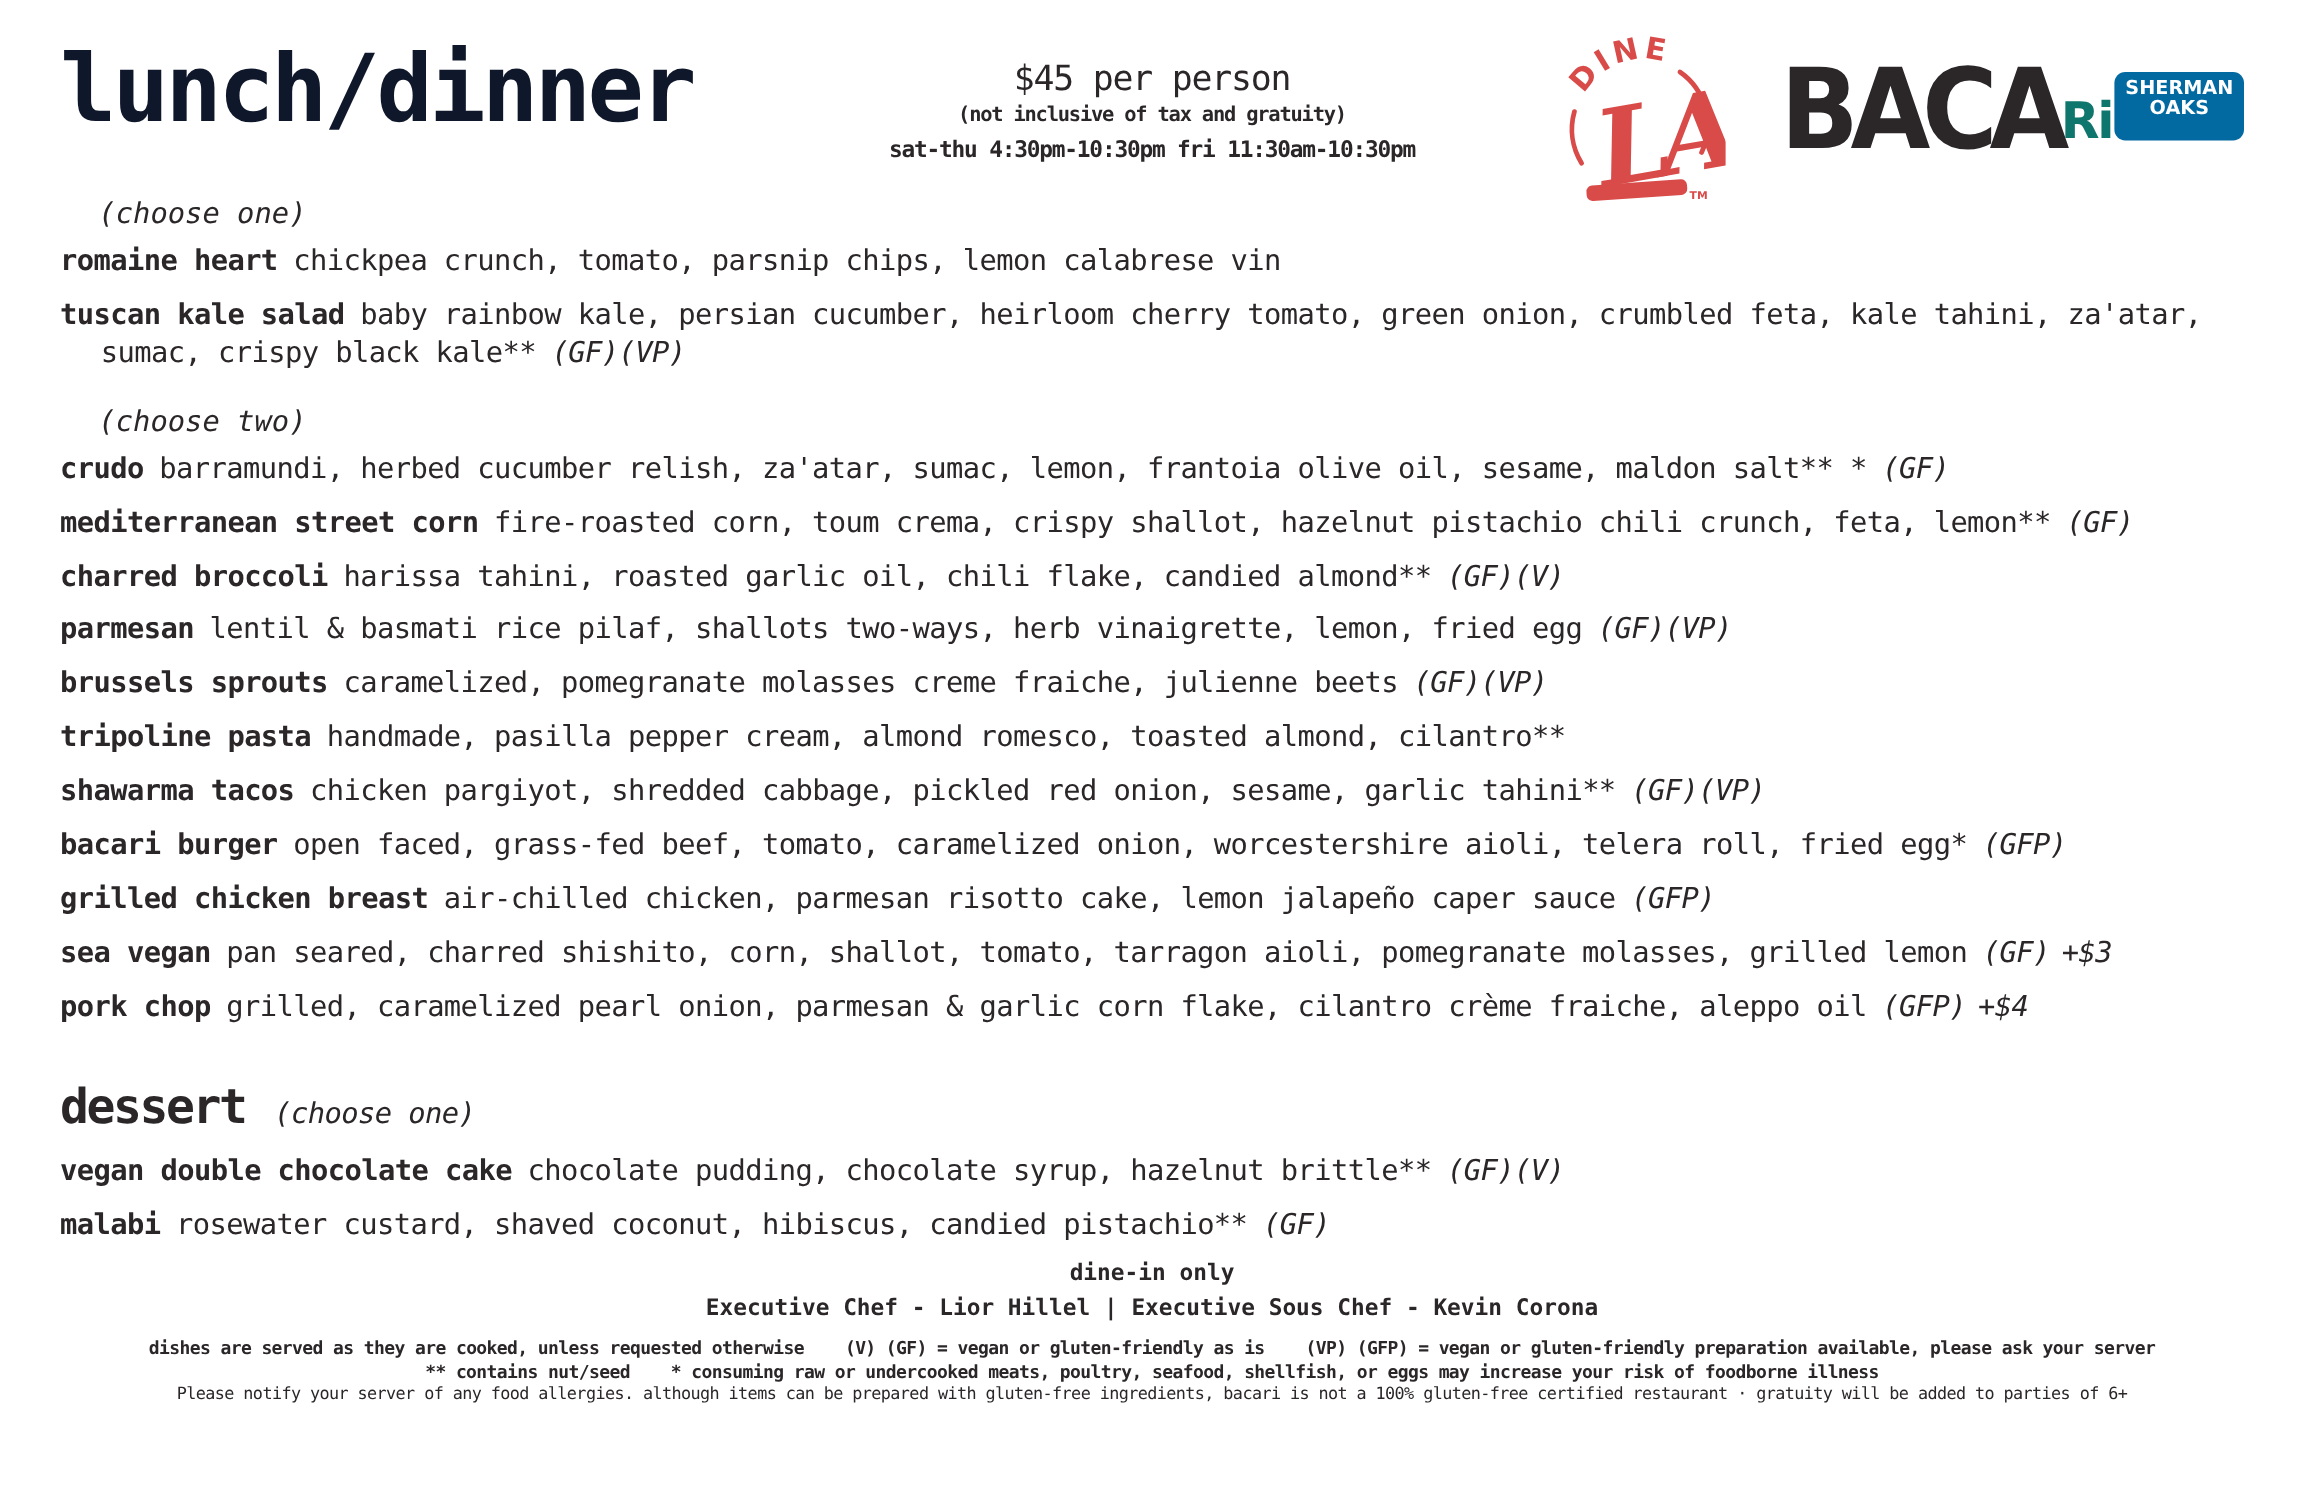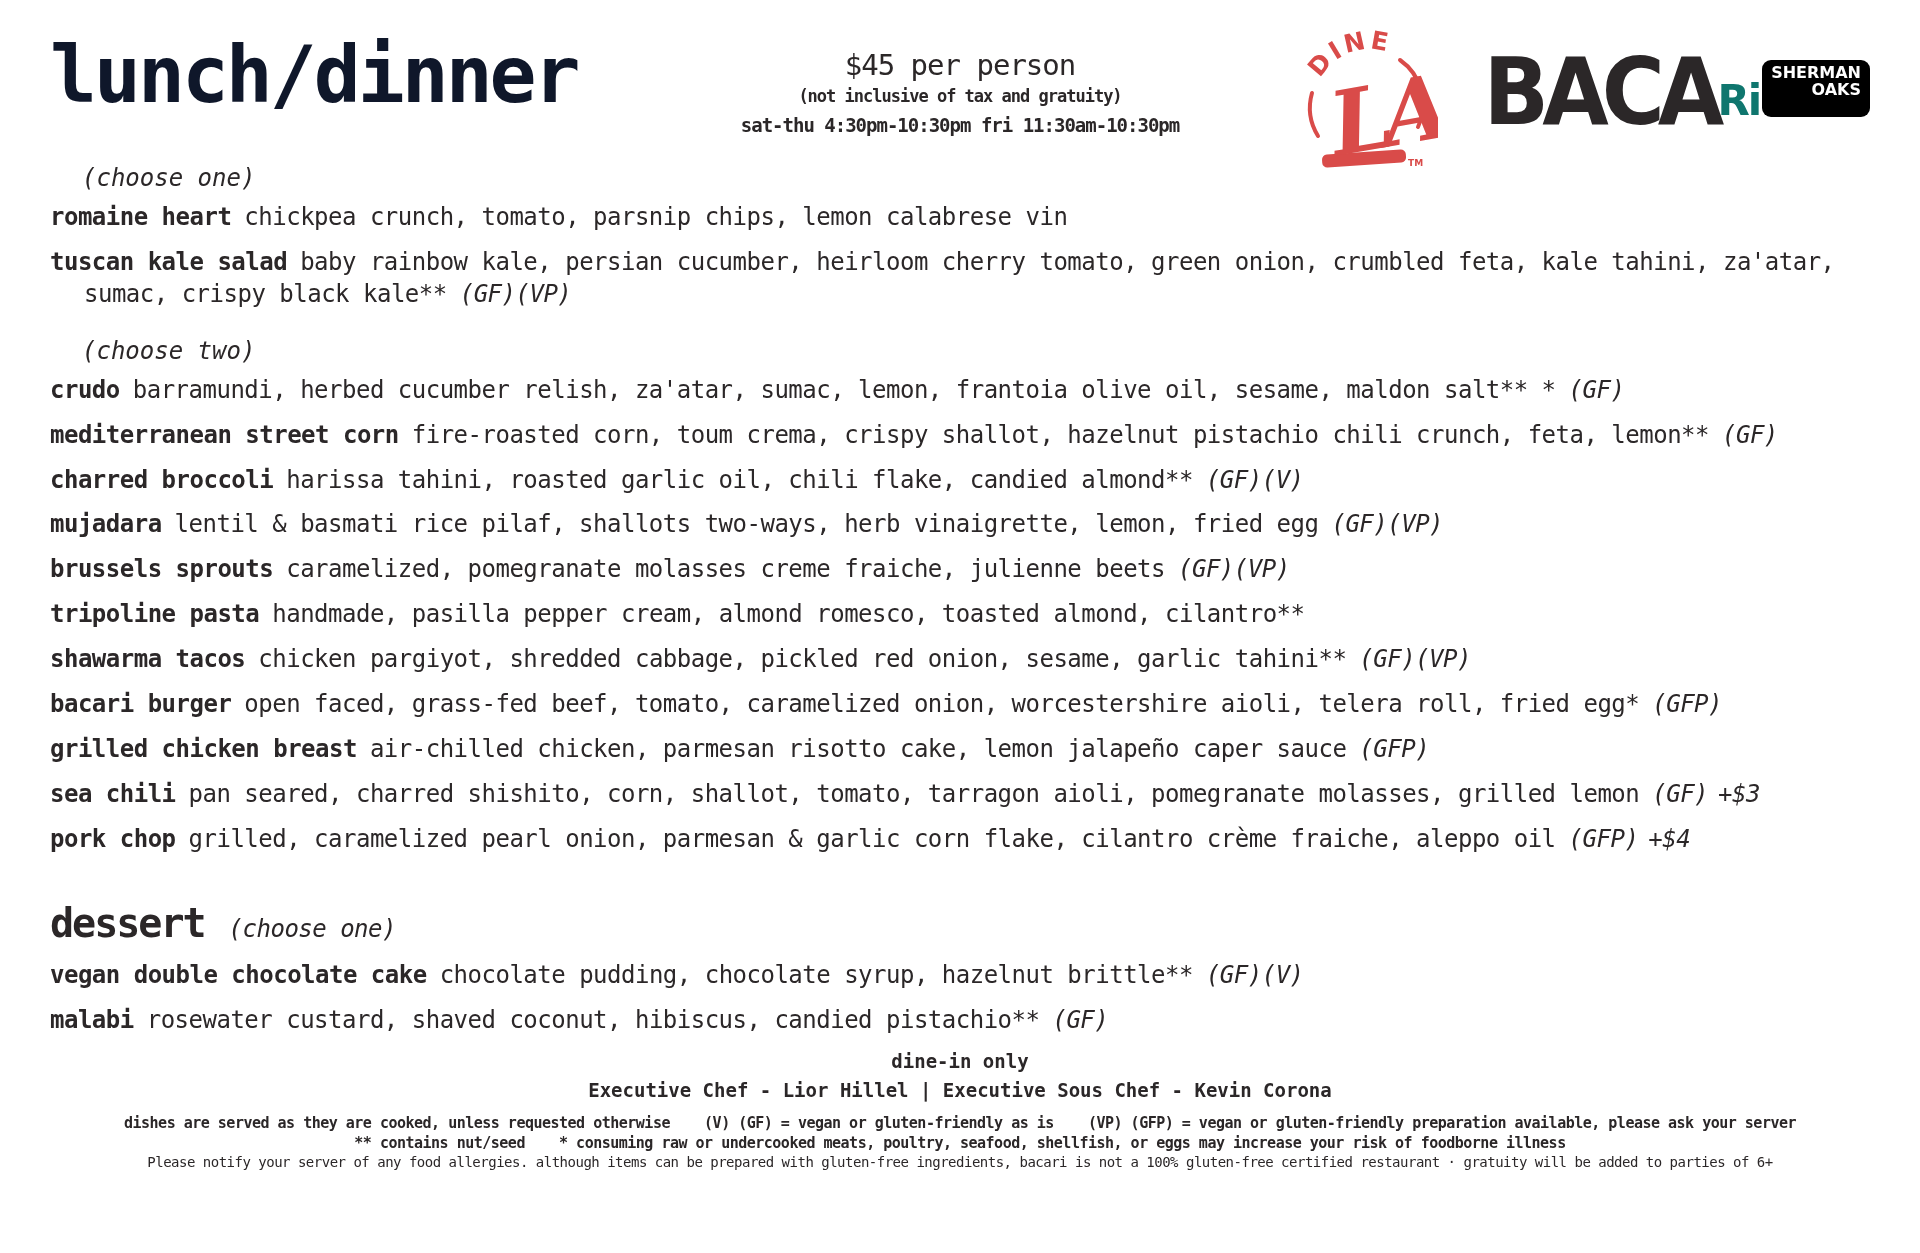--- a/index.html
+++ b/index.html
@@ -38,22 +38,22 @@
     font-family: "DejaVu Sans", "Liberation Sans", sans-serif;
     font-size: 86px; font-weight: 900; letter-spacing: -7px;
     line-height: 0.9; transform: scaleY(1.08); color: #2b2728;
   }
   .bacari-small {
     font-family: "DejaVu Sans", "Liberation Sans", sans-serif;
     font-size: 42px; font-weight: 900; letter-spacing: -2px;
     align-self: flex-end; margin: 0 2px 6px 0; color: #0f766e;
   }
   .bacari-badge {
-    background: #000000; color: #ffffff; border-radius: 9px;
-    padding: 5px 9px 18px; text-align: right;
+    background: #0369a1; color: #ffffff; border-radius: 9px;
+    padding: 5px 9px 18px; text-align: center;
     font-family: "DejaVu Sans", "Liberation Sans", sans-serif;
     font-size: 16px; font-weight: 900; line-height: 1.05; letter-spacing: 0;
     align-self: center; margin-top: -8px;
   }
   .bacari-badge span { display: block; }
 
   
   .menu { font-size: 24px; letter-spacing: -0.5px; }
   .section-label {
     font-style: italic;
@@ -146,39 +146,39 @@
     <div class="item">
       <span class="nm">crudo</span><span class="ds">barramundi, herbed cucumber relish, za'atar, sumac, lemon, frantoia olive oil, sesame, maldon salt** *</span><span class="tg">(GF)</span>
     </div>
     <div class="item">
       <span class="nm">mediterranean street corn</span><span class="ds">fire-roasted corn, toum crema, crispy shallot, hazelnut pistachio chili crunch, feta, lemon**</span><span class="tg">(GF)</span>
     </div>
     <div class="item">
       <span class="nm">charred broccoli</span><span class="ds">harissa tahini, roasted garlic oil, chili flake, candied almond**</span><span class="tg">(GF)(V)</span>
     </div>
     <div class="item">
-      <span class="nm">mujadara</span><span class="ds">lentil &amp; basmati rice pilaf, shallots two-ways, herb vinaigrette, lemon, fried egg</span><span class="tg">(GF)(VP)</span>
+      <span class="nm">parmesan</span><span class="ds">lentil &amp; basmati rice pilaf, shallots two-ways, herb vinaigrette, lemon, fried egg</span><span class="tg">(GF)(VP)</span>
     </div>
     <div class="item">
       <span class="nm">brussels sprouts</span><span class="ds">caramelized, pomegranate molasses creme fraiche, julienne beets</span><span class="tg">(GF)(VP)</span>
     </div>
     <div class="item">
       <span class="nm">tripoline pasta</span><span class="ds">handmade, pasilla pepper cream, almond romesco, toasted almond, cilantro**</span>
     </div>
     <div class="item">
       <span class="nm">shawarma tacos</span><span class="ds">chicken pargiyot, shredded cabbage, pickled red onion, sesame, garlic tahini**</span><span class="tg">(GF)(VP)</span>
     </div>
     <div class="item">
       <span class="nm">bacari burger</span><span class="ds">open faced, grass-fed beef, tomato, caramelized onion, worcestershire aioli, telera roll, fried egg*</span><span class="tg">(GFP)</span>
     </div>
     <div class="item">
       <span class="nm">grilled chicken breast</span><span class="ds">air-chilled chicken, parmesan risotto cake, lemon jalapeño caper sauce</span><span class="tg">(GFP)</span>
     </div>
     <div class="item">
-      <span class="nm">sea chili</span><span class="ds">pan seared, charred shishito, corn, shallot, tomato, tarragon aioli, pomegranate molasses, grilled lemon</span><span class="tg">(GF)</span><span class="pr">+$3</span>
+      <span class="nm">sea vegan</span><span class="ds">pan seared, charred shishito, corn, shallot, tomato, tarragon aioli, pomegranate molasses, grilled lemon</span><span class="tg">(GF)</span><span class="pr">+$3</span>
     </div>
     <div class="item">
       <span class="nm">pork chop</span><span class="ds">grilled, caramelized pearl onion, parmesan &amp; garlic corn flake, cilantro crème fraiche, aleppo oil</span><span class="tg">(GFP)</span><span class="pr">+$4</span>
     </div>
   </div>
 
   <div class="section dessert">
     <div class="dessert-head">
       <span class="dessert-title">dessert</span>
       <span class="dessert-choose">(choose one)</span>

